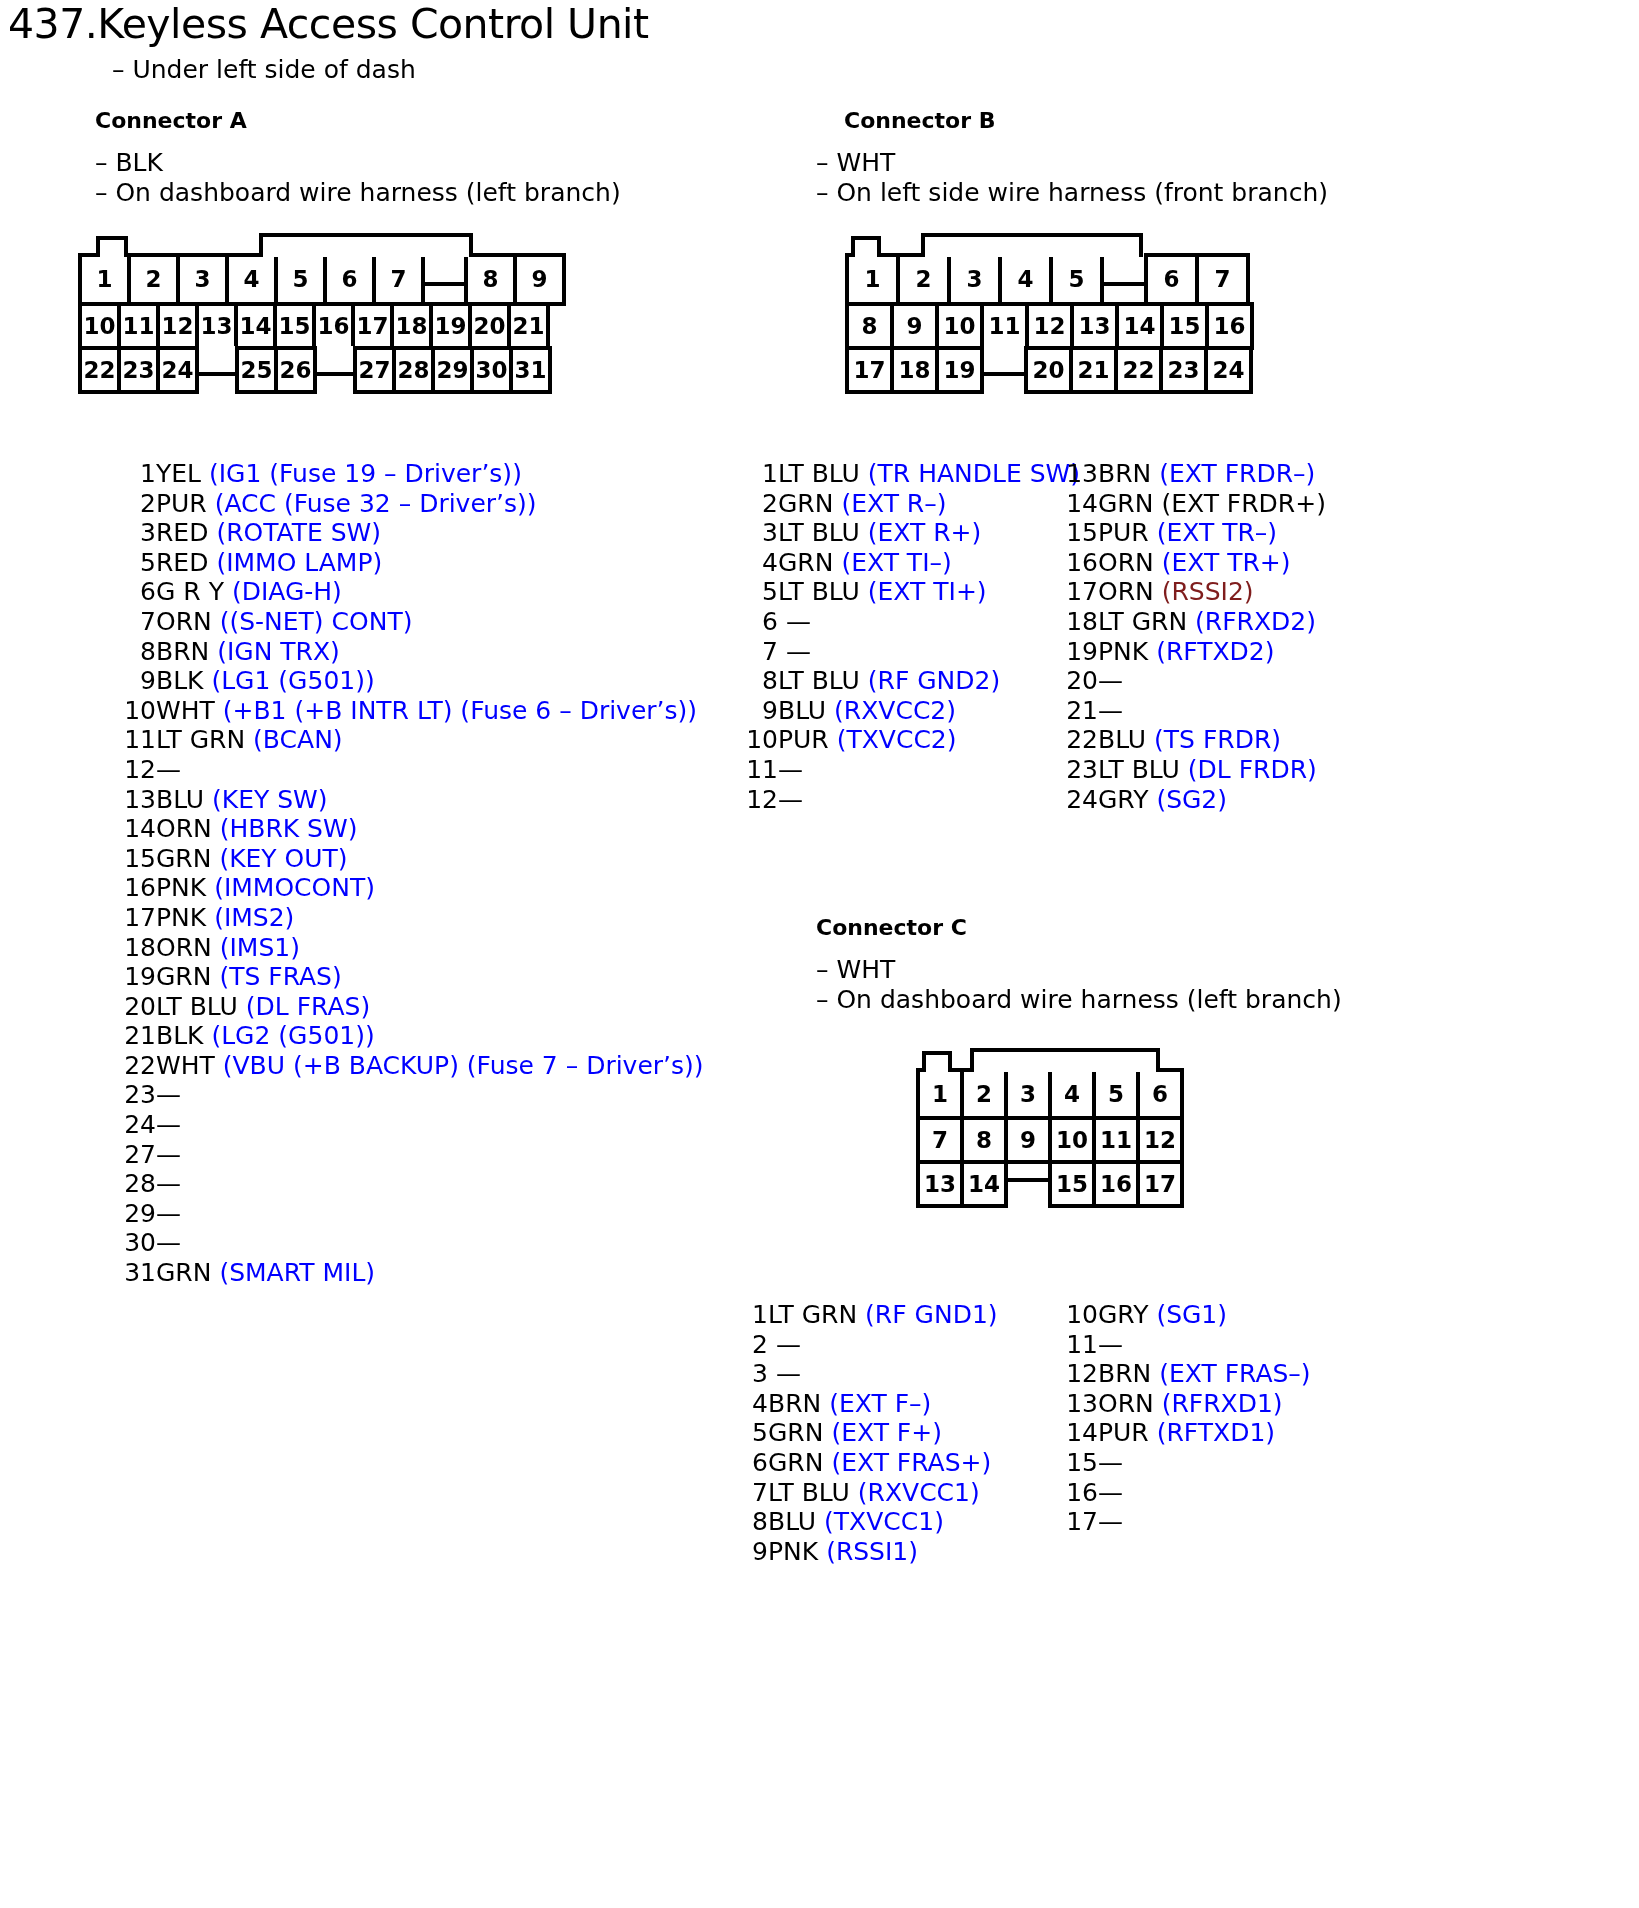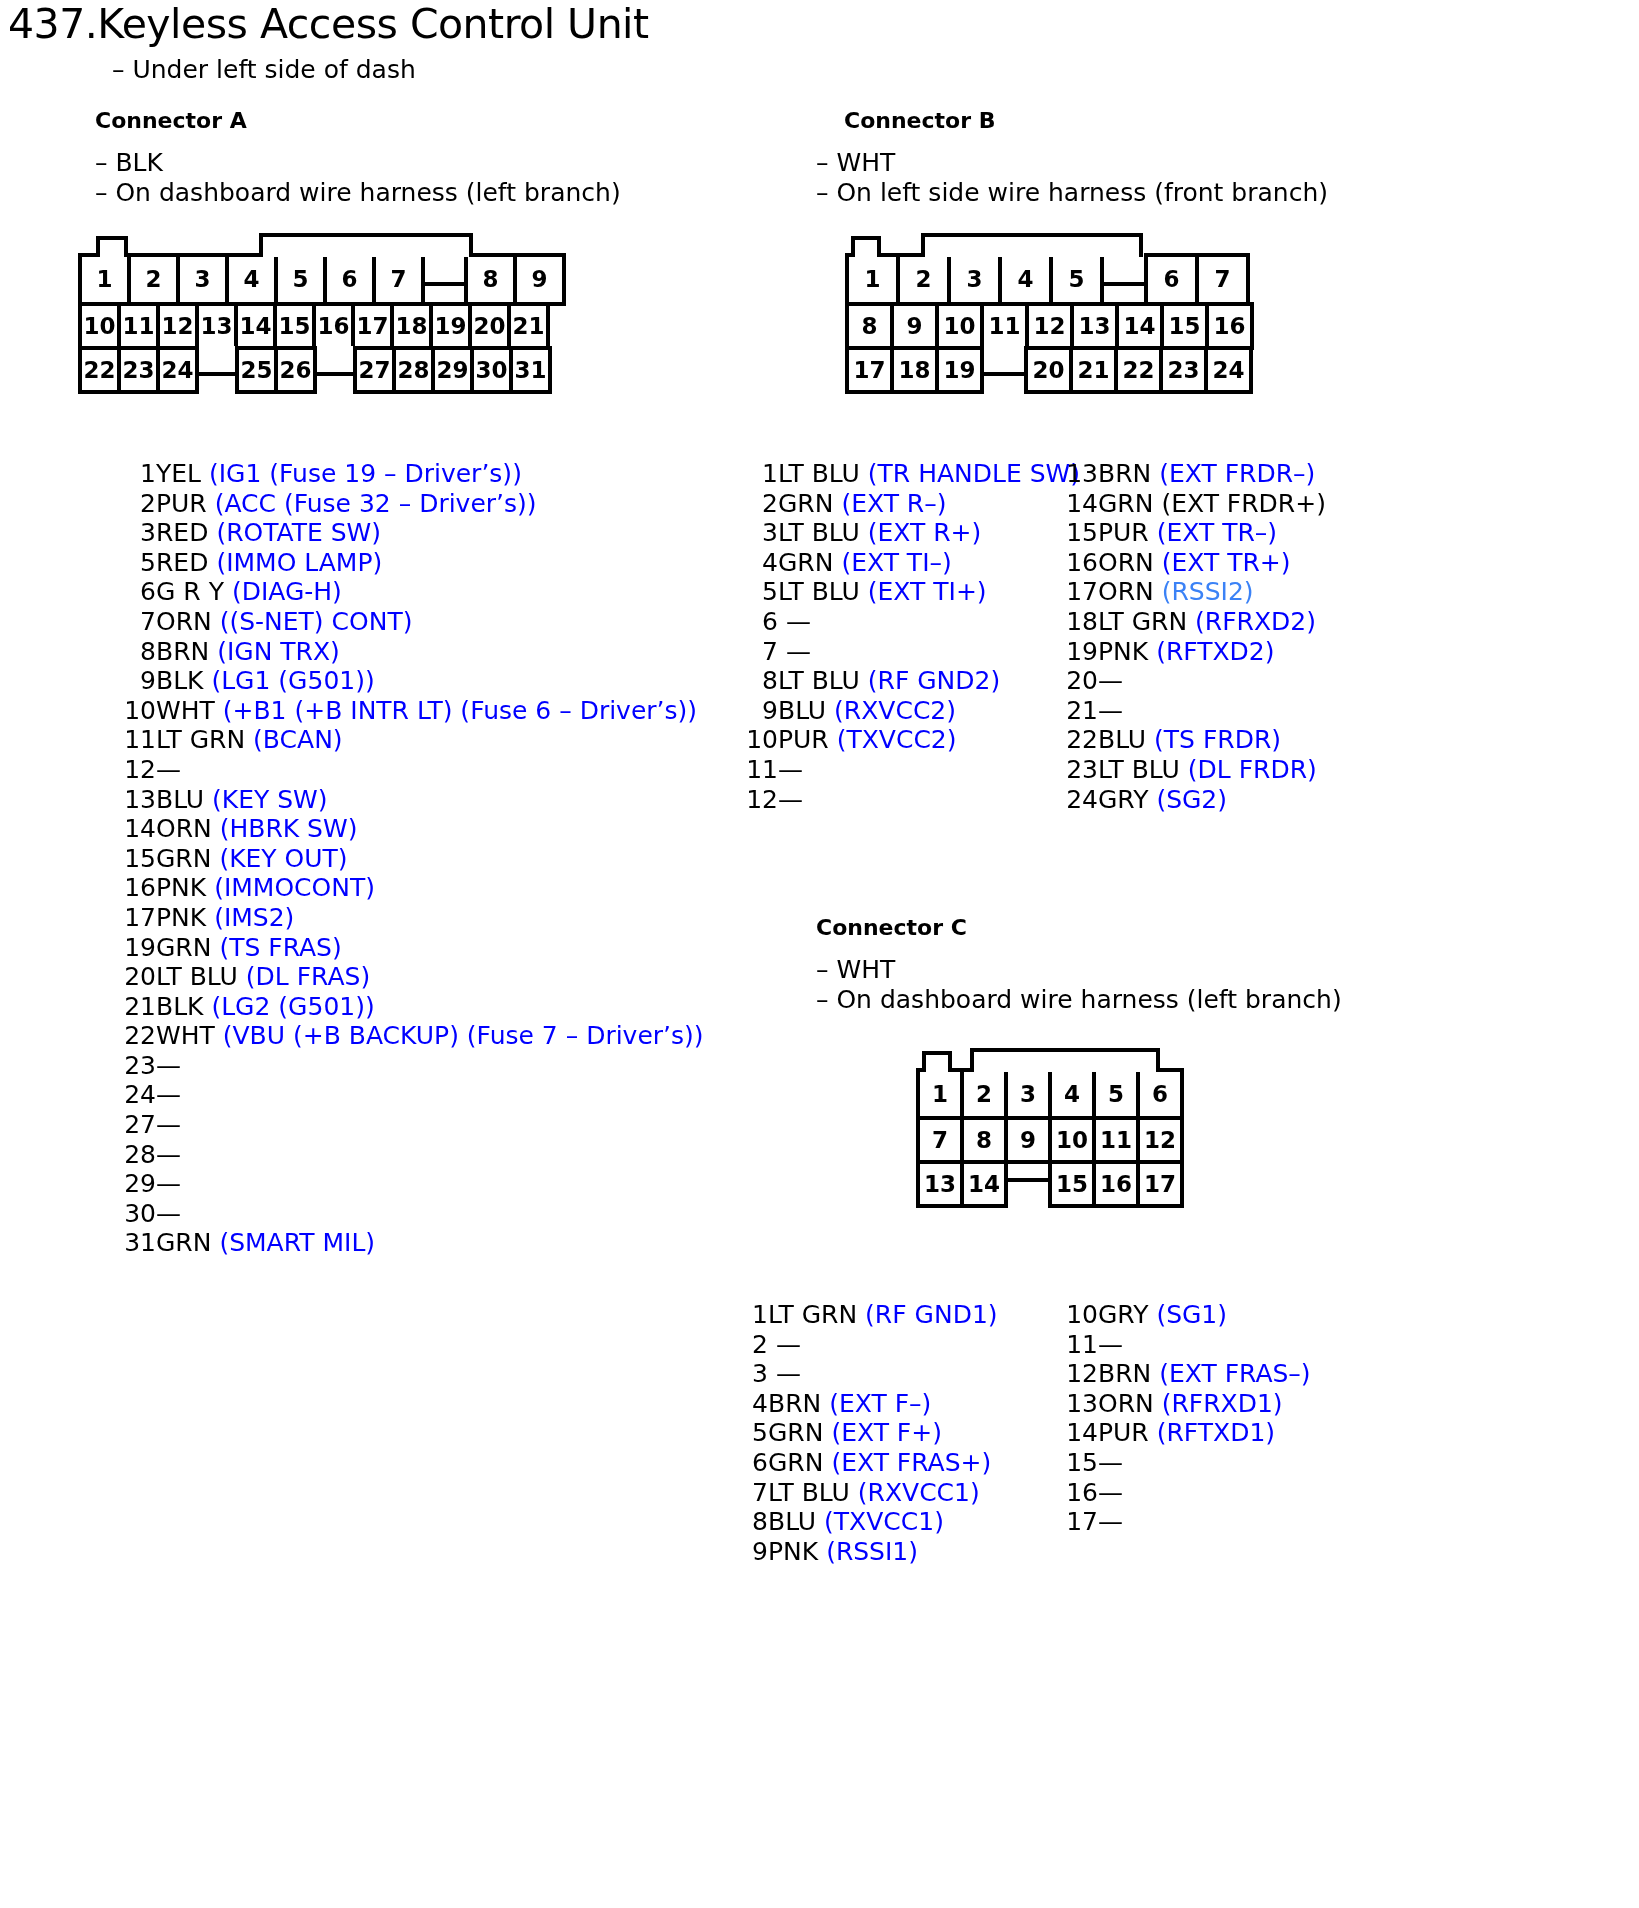--- a/index.html
+++ b/index.html
@@ -175,20 +175,21 @@
     <div class="pin-line"><span class="pin-num" style="width: 56px;">8</span><span class="pin-wide">BRN</span><span>&nbsp;</span><span class="pin-sig" style="color: rgb(0, 0, 255);">(IGN TRX)</span></div>
     <div class="pin-line"><span class="pin-num" style="width: 56px;">9</span><span class="pin-wide">BLK</span><span>&nbsp;</span><span class="pin-sig" style="color: rgb(0, 0, 255);">(LG1 (G501))</span></div>
     <div class="pin-line"><span class="pin-num" style="width: 56px;">10</span><span class="pin-wide">WHT</span><span>&nbsp;</span><span class="pin-sig" style="color: rgb(0, 0, 255);">(+B1 (+B INTR LT) (Fuse 6 – Driver’s))</span></div>
     <div class="pin-line"><span class="pin-num" style="width: 56px;">11</span><span class="pin-wide">LT GRN</span><span>&nbsp;</span><span class="pin-sig" style="color: rgb(0, 0, 255);">(BCAN)</span></div>
     <div class="pin-line"><span class="pin-num" style="width: 56px;">12</span><span class="pin-dash">—</span></div>
     <div class="pin-line"><span class="pin-num" style="width: 56px;">13</span><span class="pin-wide">BLU</span><span>&nbsp;</span><span class="pin-sig" style="color: rgb(0, 0, 255);">(KEY SW)</span></div>
     <div class="pin-line"><span class="pin-num" style="width: 56px;">14</span><span class="pin-wide">ORN</span><span>&nbsp;</span><span class="pin-sig" style="color: rgb(0, 0, 255);">(HBRK SW)</span></div>
     <div class="pin-line"><span class="pin-num" style="width: 56px;">15</span><span class="pin-wide">GRN</span><span>&nbsp;</span><span class="pin-sig" style="color: rgb(0, 0, 255);">(KEY OUT)</span></div>
     <div class="pin-line"><span class="pin-num" style="width: 56px;">16</span><span class="pin-wide">PNK</span><span>&nbsp;</span><span class="pin-sig" style="color: rgb(0, 0, 255);">(IMMOCONT)</span></div>
     <div class="pin-line"><span class="pin-num" style="width: 56px;">17</span><span class="pin-wide">PNK</span><span>&nbsp;</span><span class="pin-sig" style="color: rgb(0, 0, 255);">(IMS2)</span></div>
+    <div class="pin-line"><span class="pin-num" style="width: 56px;">18</span><span class="pin-wide">ORN</span><span>&nbsp;</span><span class="pin-sig" style="color: rgb(0, 0, 255);">(IMS1)</span></div>
     <div class="pin-line"><span class="pin-num" style="width: 56px;">19</span><span class="pin-wide">GRN</span><span>&nbsp;</span><span class="pin-sig" style="color: rgb(0, 0, 255);">(TS FRAS)</span></div>
     <div class="pin-line"><span class="pin-num" style="width: 56px;">20</span><span class="pin-wide">LT BLU</span><span>&nbsp;</span><span class="pin-sig" style="color: rgb(0, 0, 255);">(DL FRAS)</span></div>
     <div class="pin-line"><span class="pin-num" style="width: 56px;">21</span><span class="pin-wide">BLK</span><span>&nbsp;</span><span class="pin-sig" style="color: rgb(0, 0, 255);">(LG2 (G501))</span></div>
     <div class="pin-line"><span class="pin-num" style="width: 56px;">22</span><span class="pin-wide">WHT</span><span>&nbsp;</span><span class="pin-sig" style="color: rgb(0, 0, 255);">(VBU (+B BACKUP) (Fuse 7 – Driver’s))</span></div>
     <div class="pin-line"><span class="pin-num" style="width: 56px;">23</span><span class="pin-dash">—</span></div>
     <div class="pin-line"><span class="pin-num" style="width: 56px;">24</span><span class="pin-dash">—</span></div>
     <div class="pin-line"><span class="pin-num" style="width: 56px;">27</span><span class="pin-dash">—</span></div>
     <div class="pin-line"><span class="pin-num" style="width: 56px;">28</span><span class="pin-dash">—</span></div>
     <div class="pin-line"><span class="pin-num" style="width: 56px;">29</span><span class="pin-dash">—</span></div>
     <div class="pin-line"><span class="pin-num" style="width: 56px;">30</span><span class="pin-dash">—</span></div>
@@ -248,21 +249,21 @@
     <div class="pin-line"><span class="pin-num" style="width: 40px;">9</span><span class="pin-wide">BLU</span><span>&nbsp;</span><span class="pin-sig" style="color: rgb(0, 0, 255);">(RXVCC2)</span></div>
     <div class="pin-line"><span class="pin-num" style="width: 40px;">10</span><span class="pin-wide">PUR</span><span>&nbsp;</span><span class="pin-sig" style="color: rgb(0, 0, 255);">(TXVCC2)</span></div>
     <div class="pin-line"><span class="pin-num" style="width: 40px;">11</span><span class="pin-dash">—</span></div>
     <div class="pin-line"><span class="pin-num" style="width: 40px;">12</span><span class="pin-dash">—</span></div>
   </div>
 <div class="pinlist" id="pinlist-b-right" style="left:1058px; top:459px; width:310px;">
     <div class="pin-line"><span class="pin-num" style="width: 40px;">13</span><span class="pin-wide">BRN</span><span>&nbsp;</span><span class="pin-sig" style="color: rgb(0, 0, 255);">(EXT FRDR–)</span></div>
     <div class="pin-line"><span class="pin-num" style="width: 40px;">14</span><span class="pin-wide">GRN</span><span>&nbsp;</span><span class="pin-sig" style="color: #000000;">(EXT FRDR+)</span></div>
     <div class="pin-line"><span class="pin-num" style="width: 40px;">15</span><span class="pin-wide">PUR</span><span>&nbsp;</span><span class="pin-sig" style="color: rgb(0, 0, 255);">(EXT TR–)</span></div>
     <div class="pin-line"><span class="pin-num" style="width: 40px;">16</span><span class="pin-wide">ORN</span><span>&nbsp;</span><span class="pin-sig" style="color: rgb(0, 0, 255);">(EXT TR+)</span></div>
-    <div class="pin-line"><span class="pin-num" style="width: 40px;">17</span><span class="pin-wide">ORN</span><span>&nbsp;</span><span class="pin-sig" style="color: #3b82f6;">(RSSI2)</span></div>
+    <div class="pin-line"><span class="pin-num" style="width: 40px;">17</span><span class="pin-wide">ORN</span><span>&nbsp;</span><span class="pin-sig" style="color: #7f1d1d;">(RSSI2)</span></div>
     <div class="pin-line"><span class="pin-num" style="width: 40px;">18</span><span class="pin-wide">LT GRN</span><span>&nbsp;</span><span class="pin-sig" style="color: rgb(0, 0, 255);">(RFRXD2)</span></div>
     <div class="pin-line"><span class="pin-num" style="width: 40px;">19</span><span class="pin-wide">PNK</span><span>&nbsp;</span><span class="pin-sig" style="color: rgb(0, 0, 255);">(RFTXD2)</span></div>
     <div class="pin-line"><span class="pin-num" style="width: 40px;">20</span><span class="pin-dash">—</span></div>
     <div class="pin-line"><span class="pin-num" style="width: 40px;">21</span><span class="pin-dash">—</span></div>
     <div class="pin-line"><span class="pin-num" style="width: 40px;">22</span><span class="pin-wide">BLU</span><span>&nbsp;</span><span class="pin-sig" style="color: rgb(0, 0, 255);">(TS FRDR)</span></div>
     <div class="pin-line"><span class="pin-num" style="width: 40px;">23</span><span class="pin-wide">LT BLU</span><span>&nbsp;</span><span class="pin-sig" style="color: rgb(0, 0, 255);">(DL FRDR)</span></div>
     <div class="pin-line"><span class="pin-num" style="width: 40px;">24</span><span class="pin-wide">GRY</span><span>&nbsp;</span><span class="pin-sig" style="color: rgb(0, 0, 255);">(SG2)</span></div>
   </div>
 
 <div class="conn-title" style="left:816px; top:915px;">Connector C</div>

